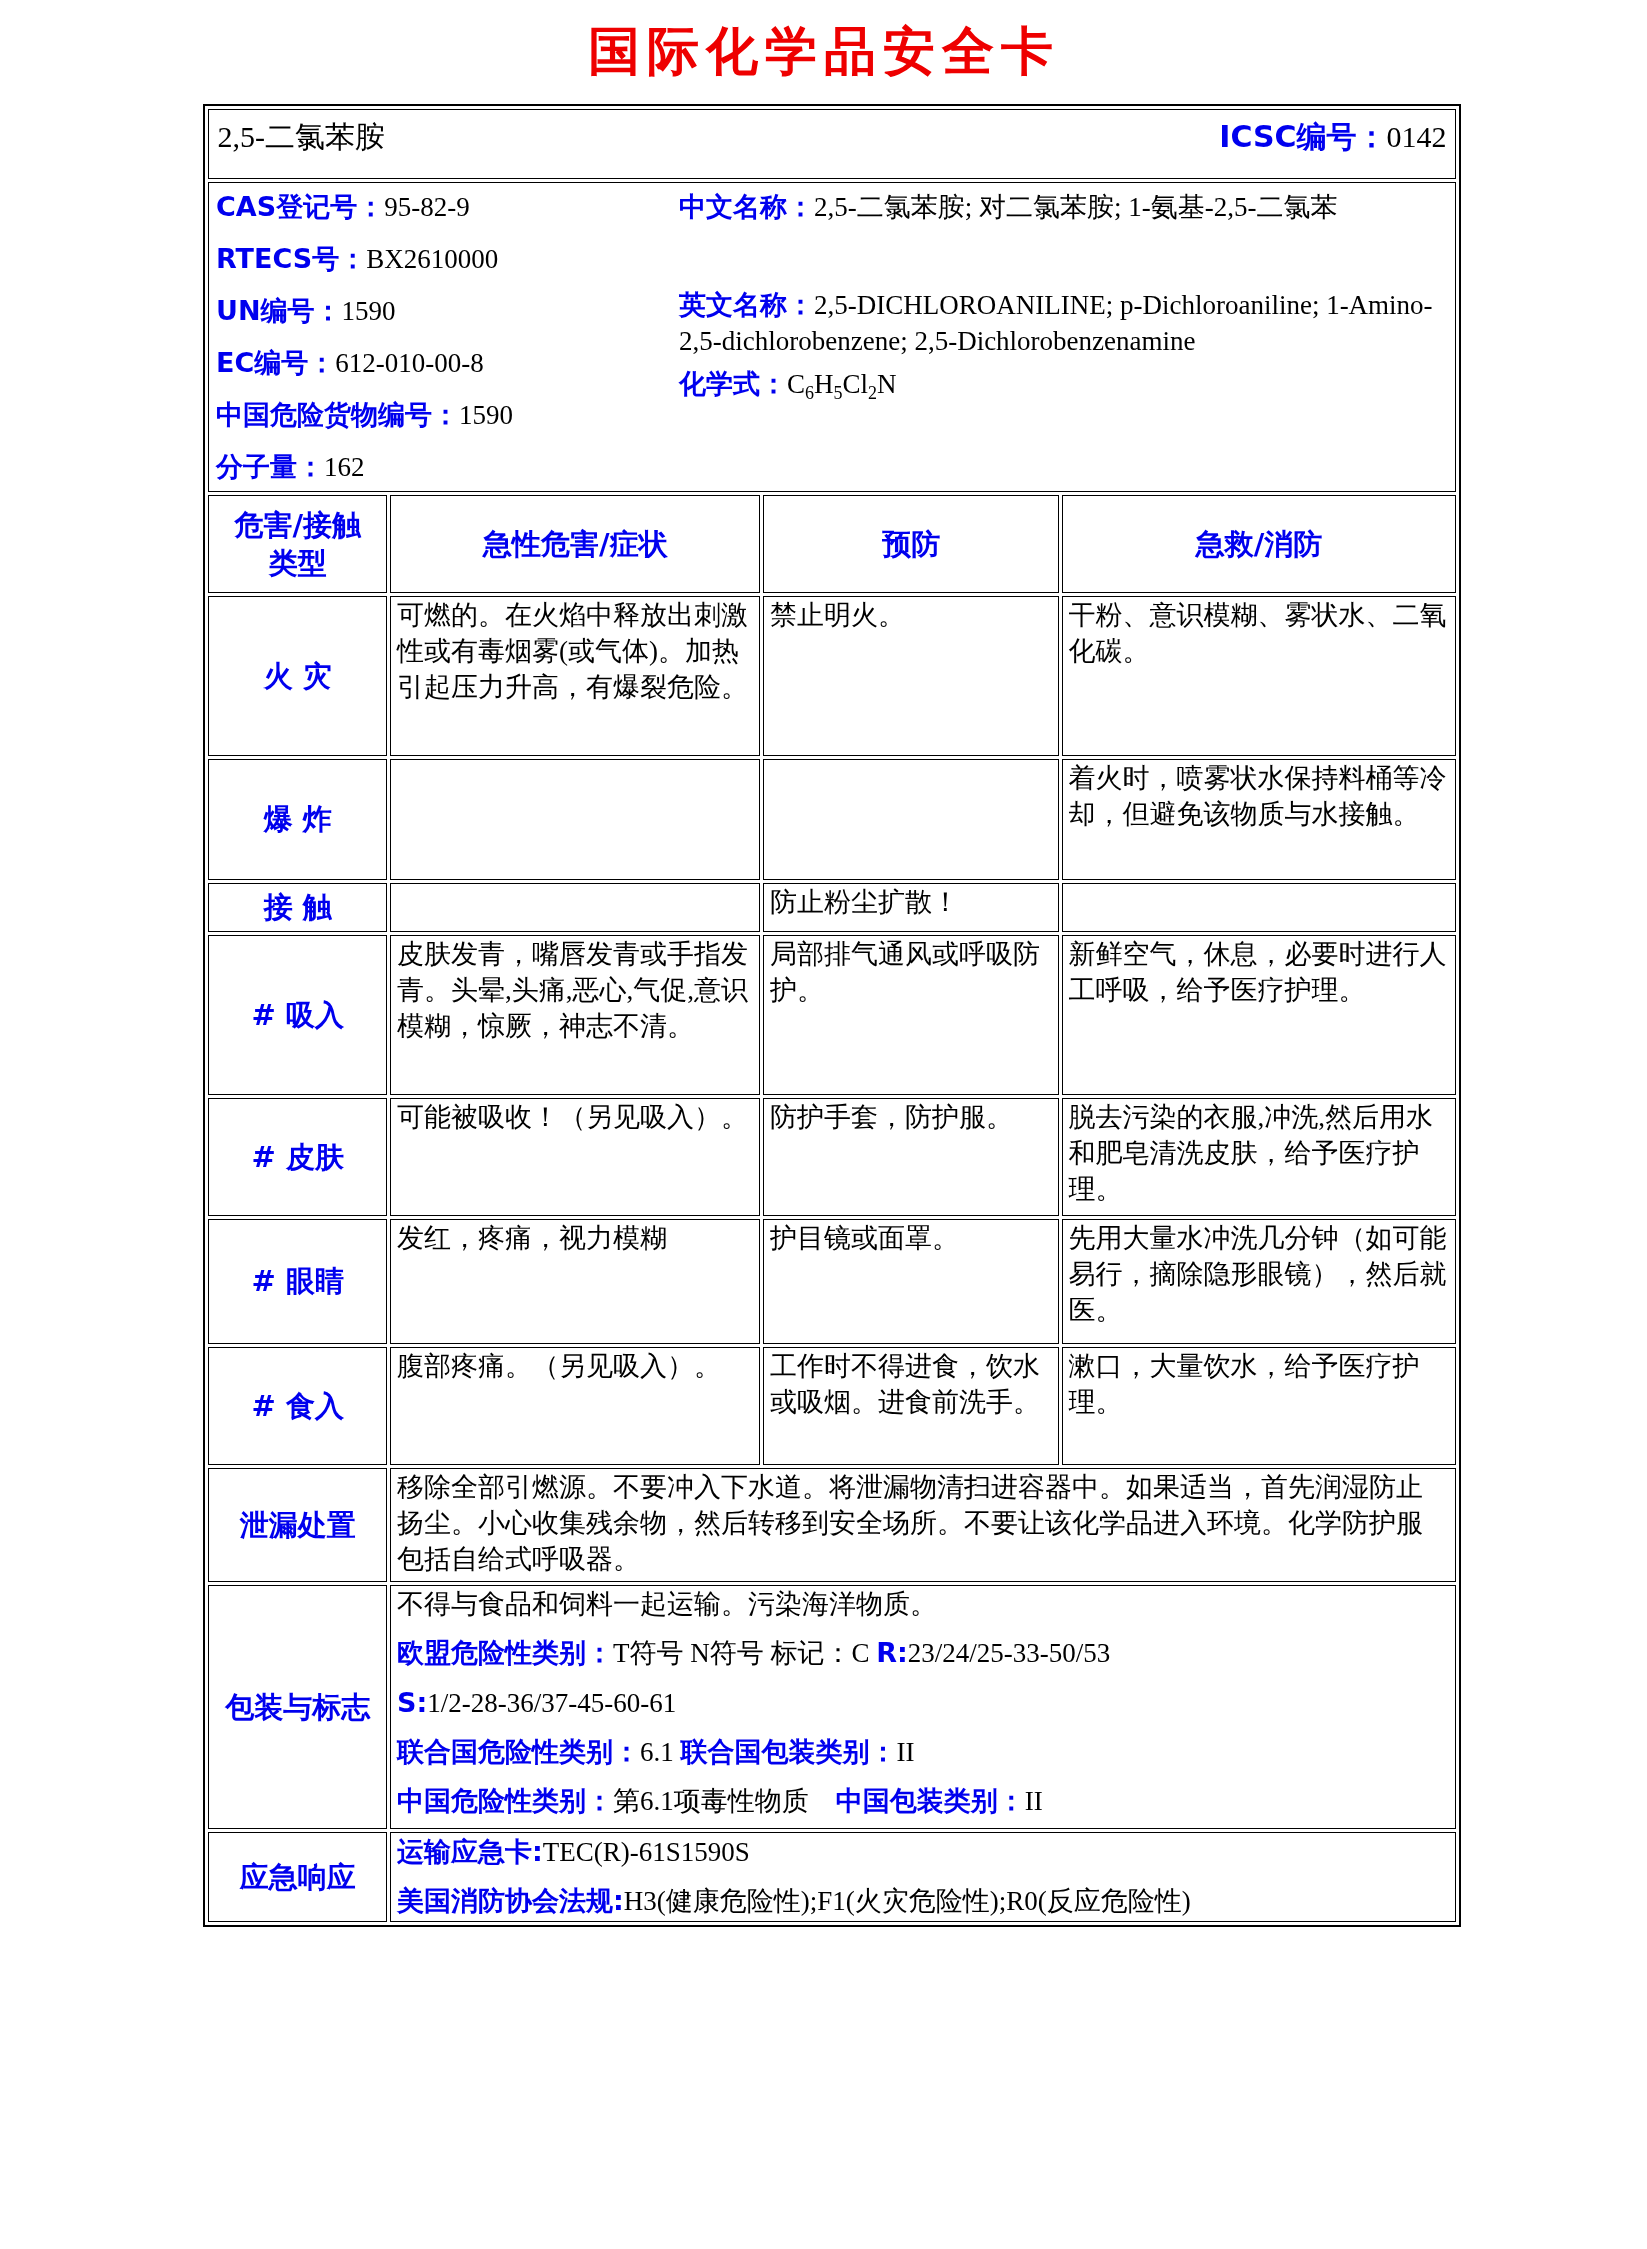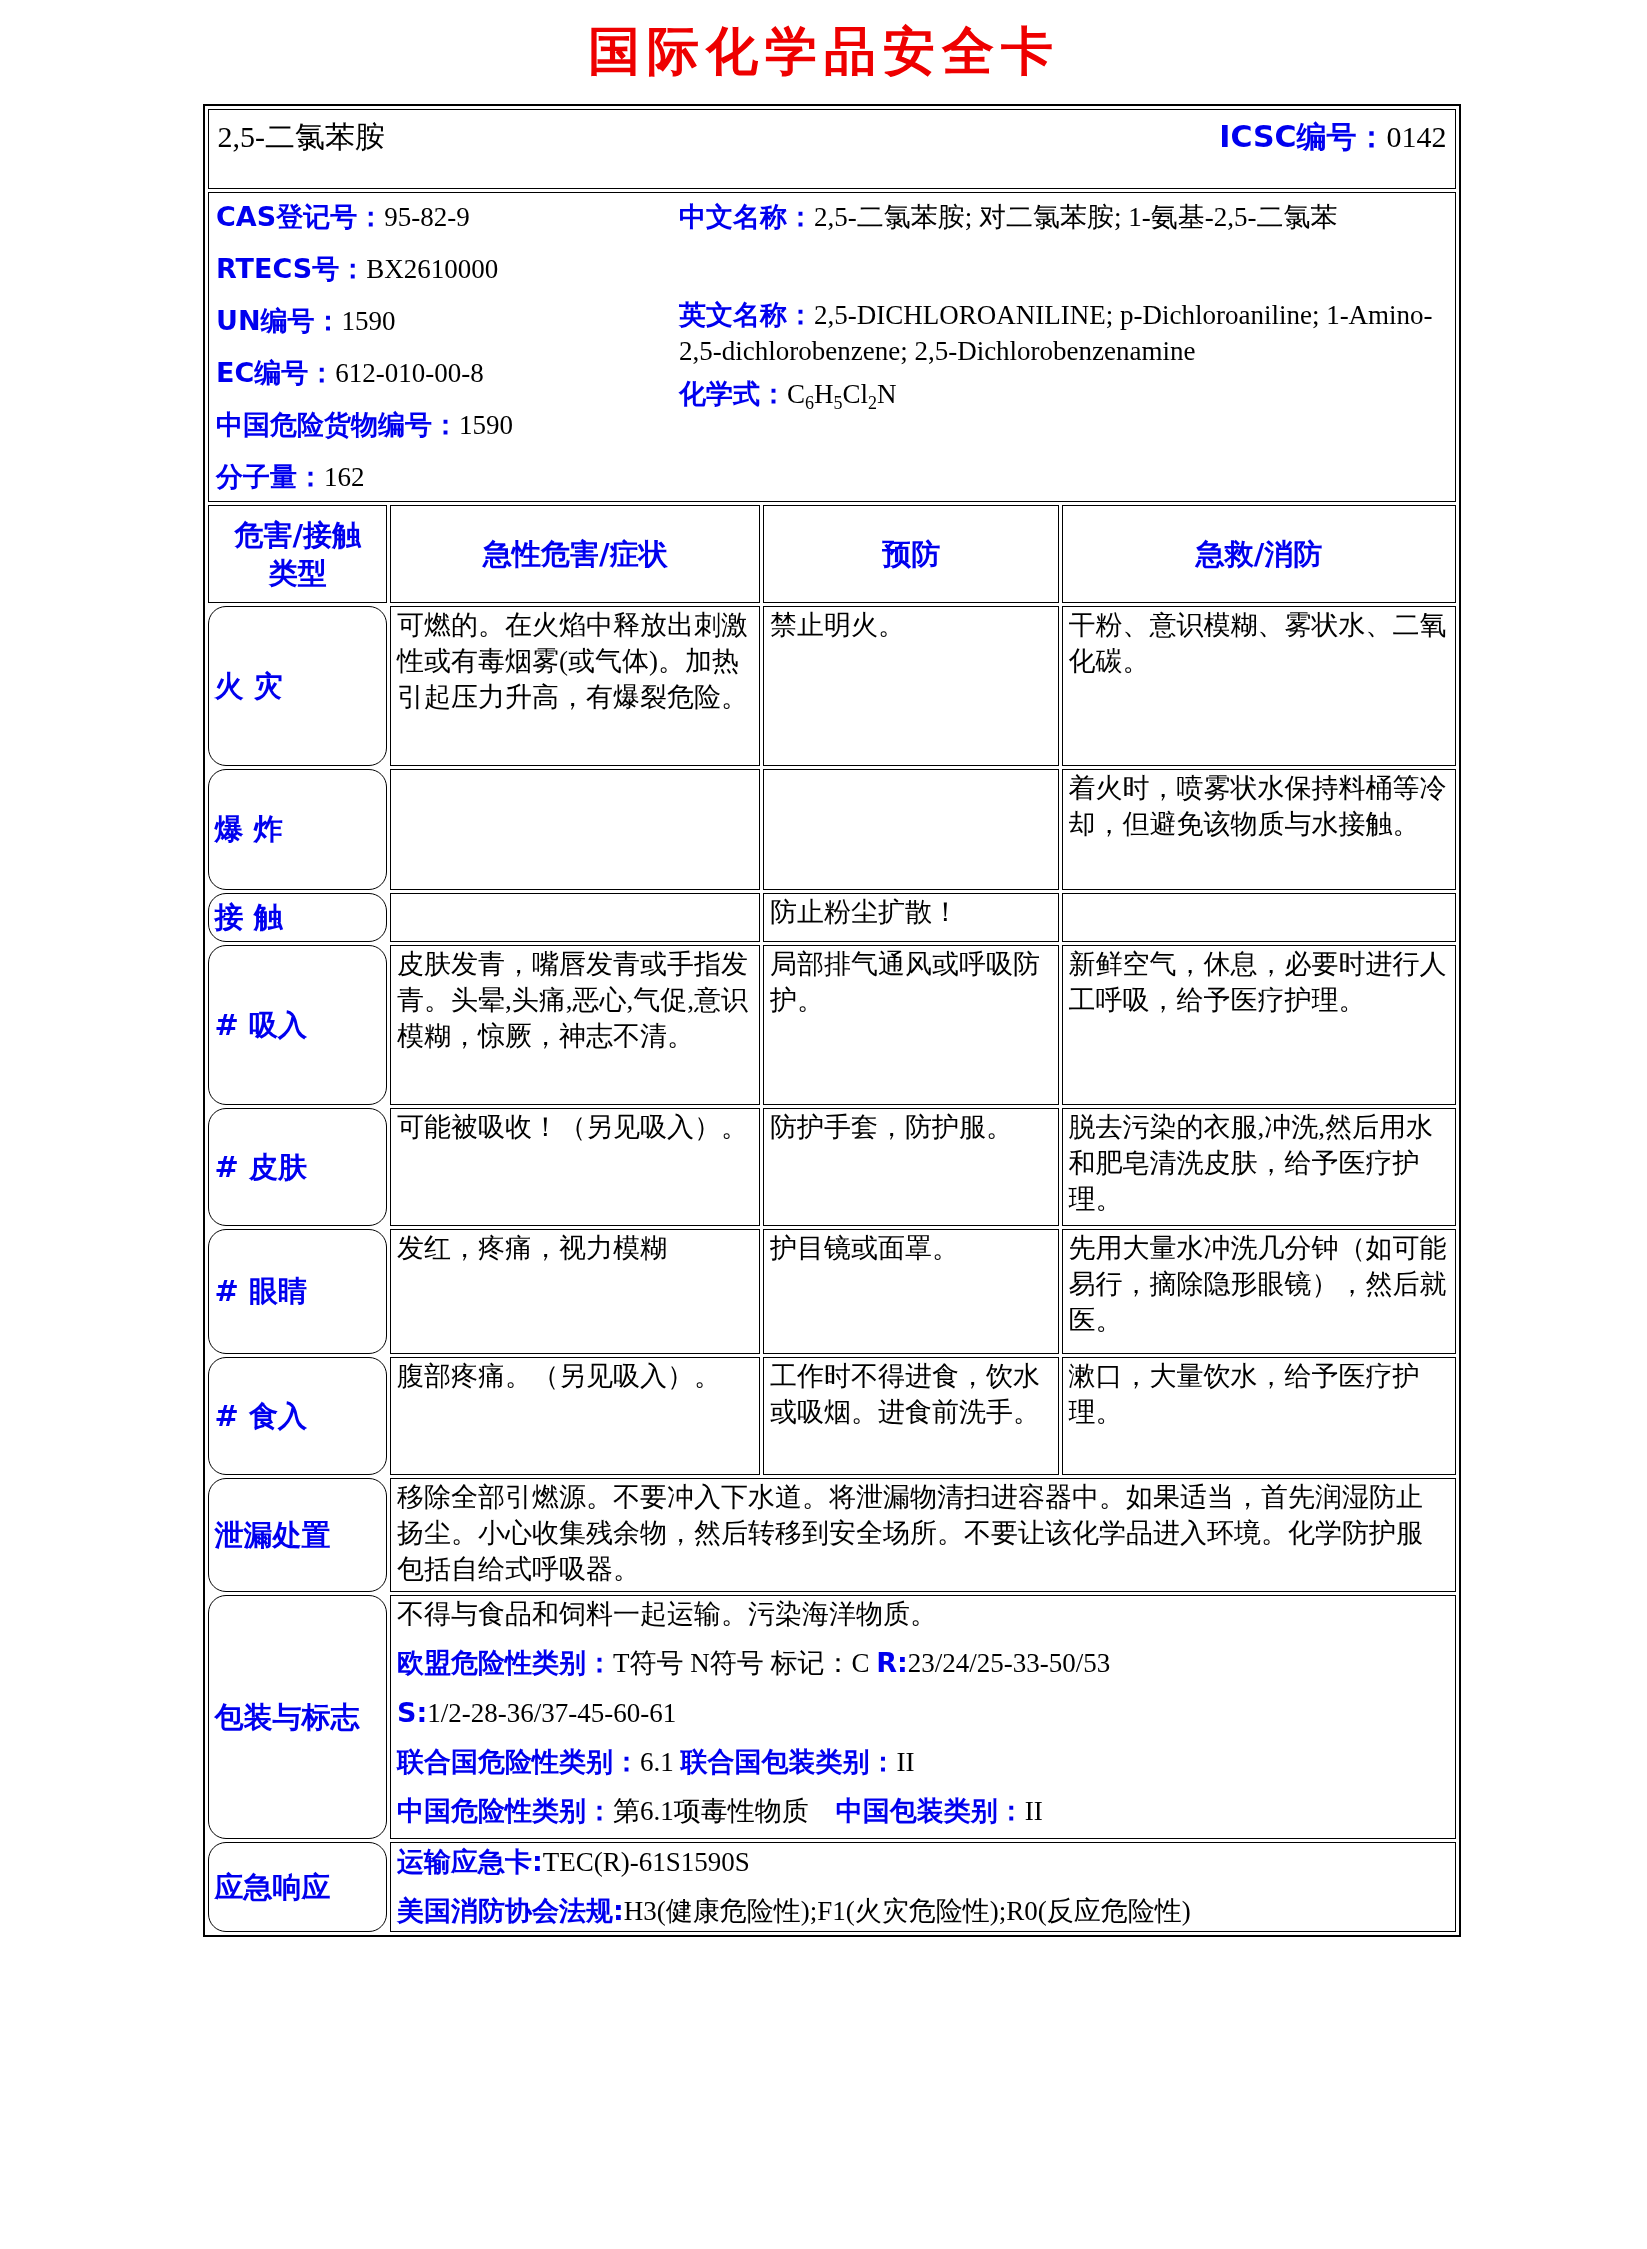--- a/index.html
+++ b/index.html
@@ -40,44 +40,44 @@
     word-break: break-word;
   }
   
   .seg-label, .label-cell .seg-label, th {
     color: #0000ee;
     font-family: "DejaVu Sans", sans-serif;
     font-weight: bold;
   }
   th { font-size: 29px; text-align: center; vertical-align: middle; }
   .label-cell {
+    text-align: center;
     vertical-align: middle;
     font-size: 29px;
-    border-radius: 18px;
   }
   
   .name-row {
     display: flex;
     justify-content: space-between;
     align-items: center;
     font-size: 30px;
     padding: 5.6px 2.8px;
   }
   
   .info-flex { display: flex; padding: 4.2px 1.4px; }
   .info-left { width: 463px; flex: none; }
   .info-right { flex: 1; }
   .rich-line { line-height: 1.32; }
   .info-left .rich-line + .rich-line { margin-top: 15.4px; }
   .info-right .rich-line:first-child { margin-bottom: 62px; }
   .info-right .rich-line + .rich-line { margin-top: 7px; }
   .content-cell.rich .rich-line + .rich-line { margin-top: 12.6px; }
   sub { font-size: 18px; }
   
-  tr.r-name      { height: 80px; }
+  tr.r-name      { height: 70px; }
   tr.r-info      { height: 288px; }
   tr.r-colhead   { height: 98px; }
   tr.r-fire      { height: 160px; }
   tr.r-explosion { height: 121px; }
   tr.r-contact   { height: 49px;  }
   tr.r-inhale    { height: 160px; }
   tr.r-skin      { height: 118px; }
   tr.r-eyes      { height: 125px; }
   tr.r-ingest    { height: 118px; }
   tr.r-spill     { height: 114px; }

